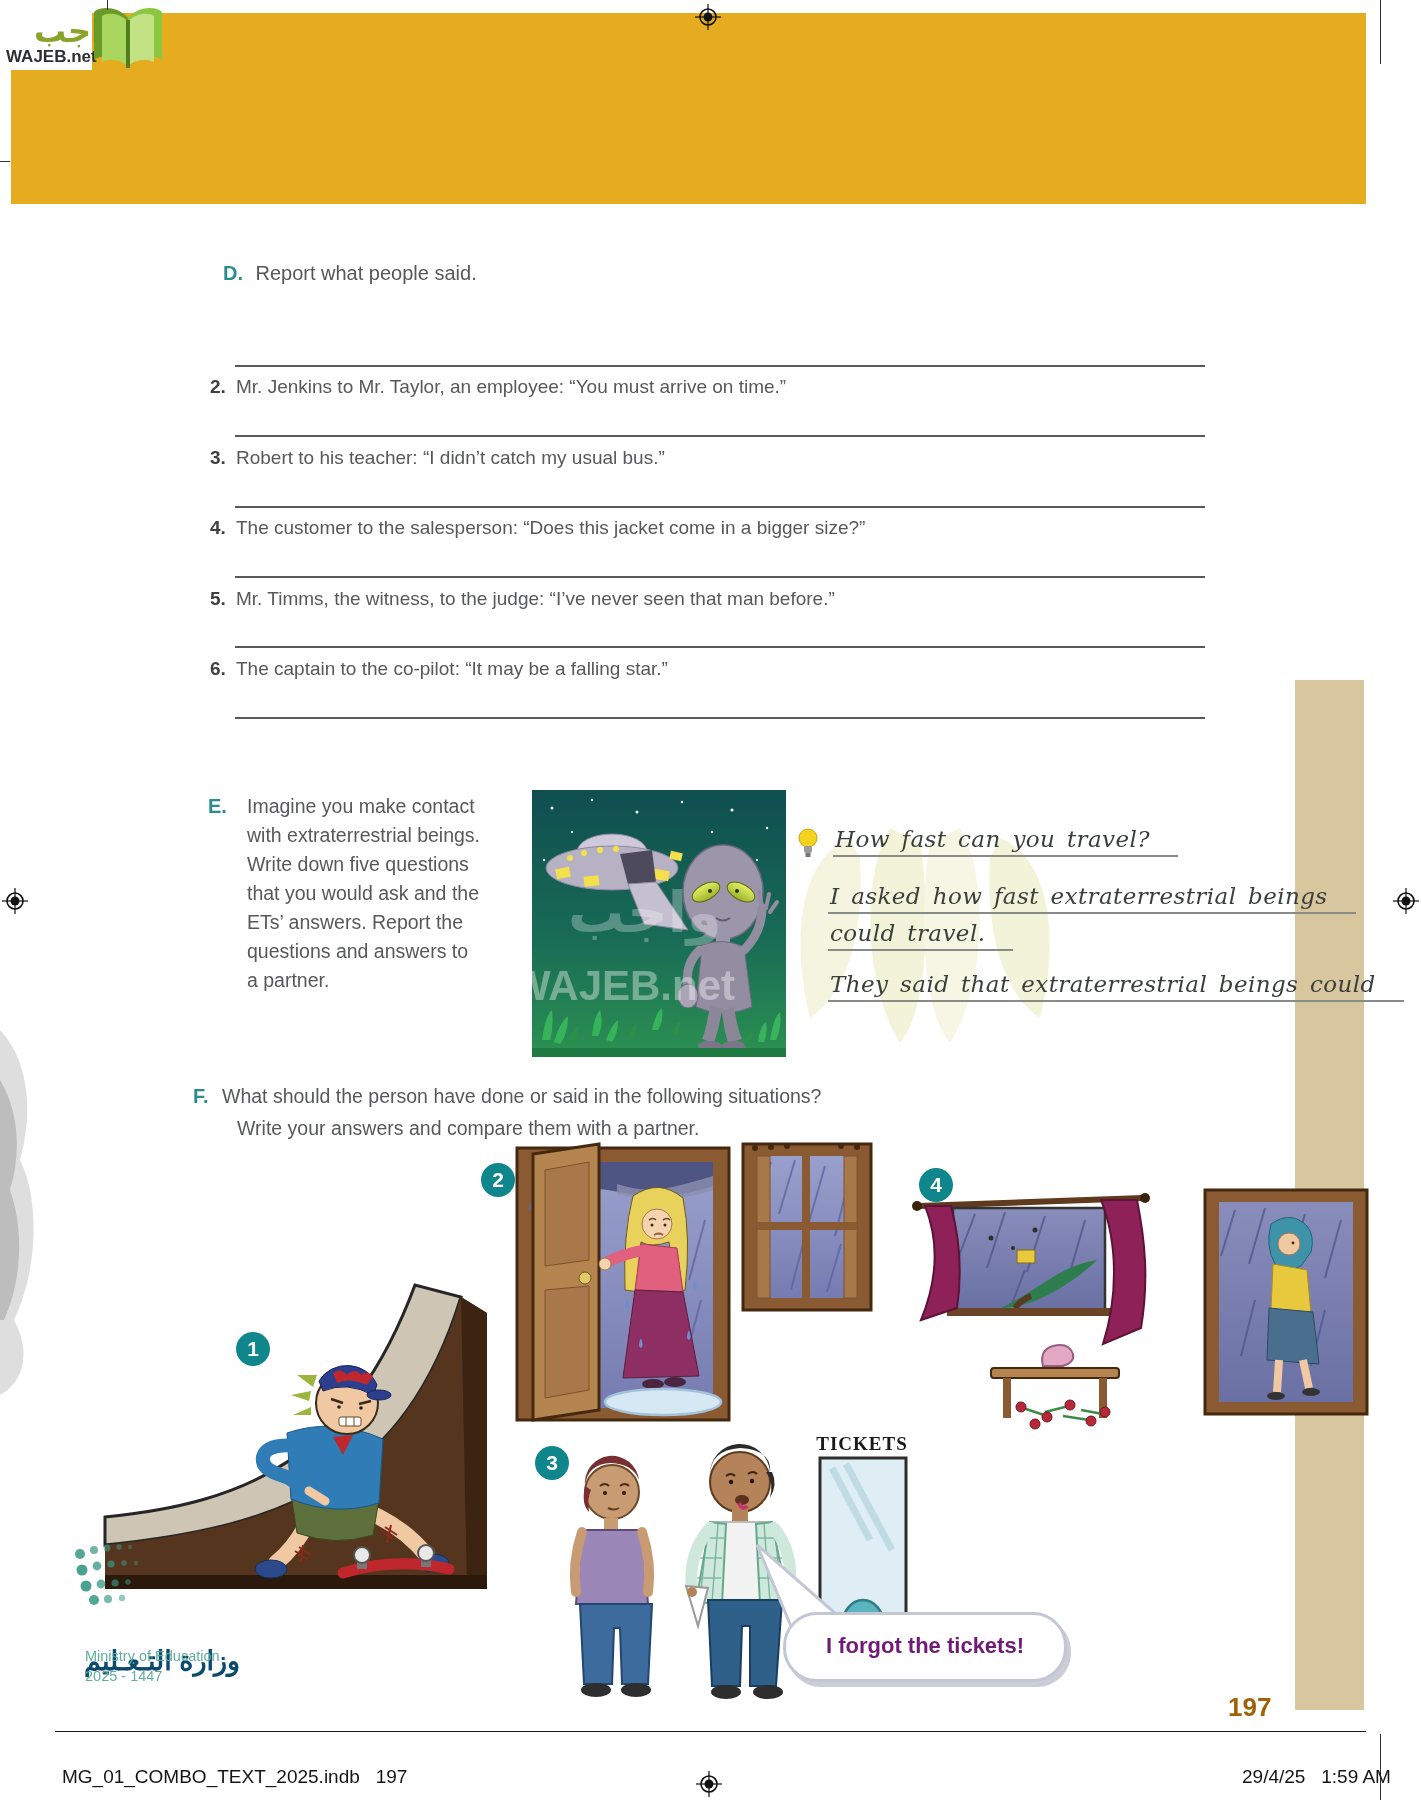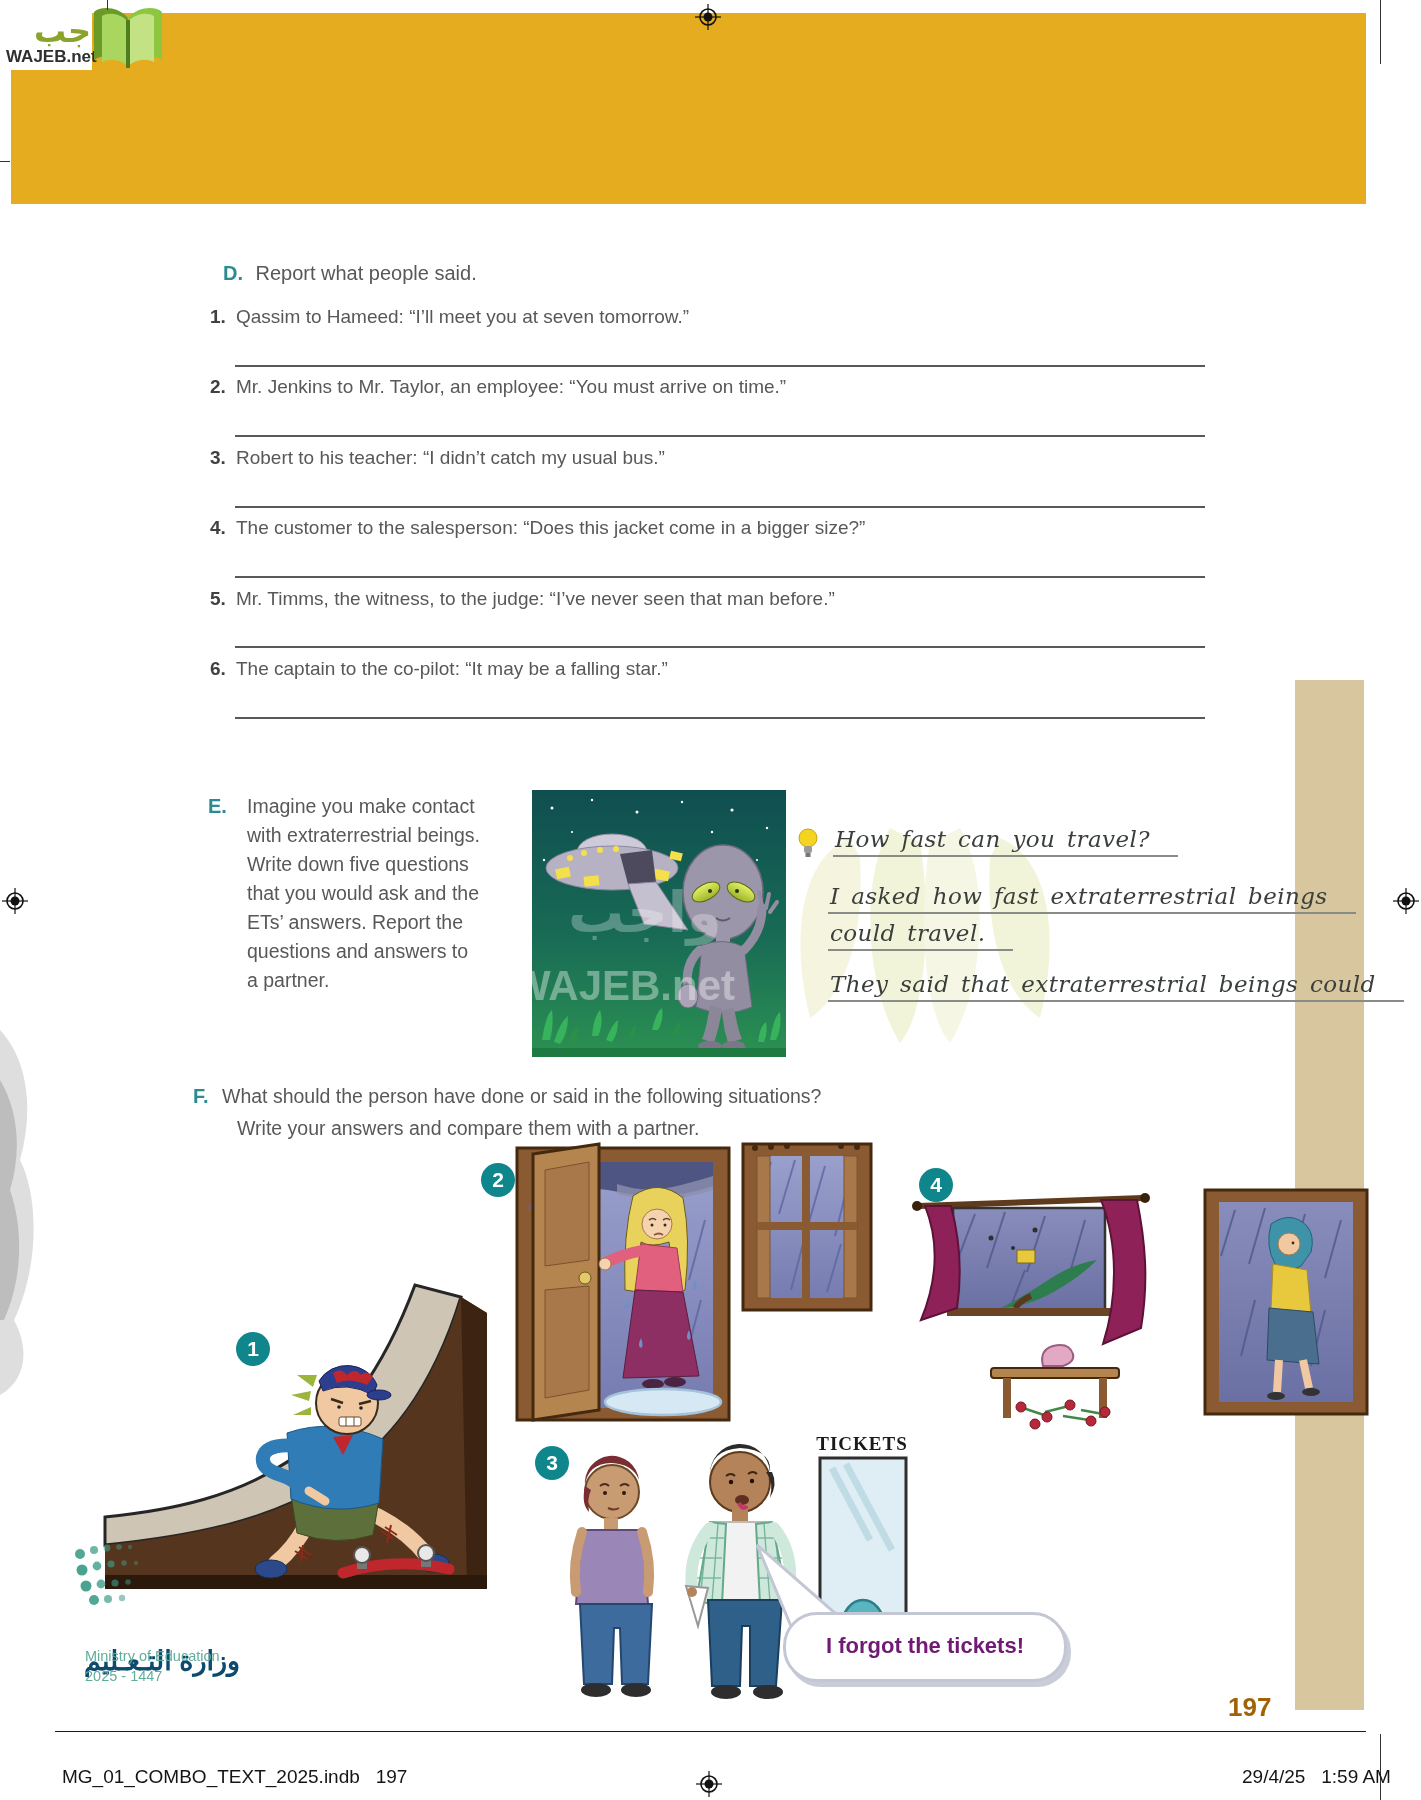--- a/index.html
+++ b/index.html
@@ -74,23 +74,20 @@
   <svg class="abs" style="left:0;top:1020px;" width="44" height="380" viewBox="0 0 44 380">
     <path d="M0,10 C28,40 34,90 20,140 C40,180 38,250 14,300 C30,330 26,360 0,375 Z" fill="#dedede"></path>
     <path d="M0,60 C18,90 22,130 10,170 C24,210 22,260 4,300 L0,300 Z" fill="#bdbdbd"></path>
   </svg>
 
   <div class="abs" style="left:193px;top:262px;margin-left:30px;">
     <span class="letter">D.</span>
     <span class="item-text" style="margin-left:8px;font-size:20px;">Report what people said.</span>
   </div>
 
-  <div class="abs" style="left:210px;top:306px;">
-    <span class="item-num">1.</span><span class="item-text">Qassim to Hameed: “I’ll meet you at seven tomorrow.”</span>
-  </div>
   <div class="ans-line" style="top:365px;"></div>
 
   <div class="abs" style="left:210px;top:376px;">
     <span class="item-num">2.</span><span class="item-text">Mr. Jenkins to Mr. Taylor, an employee: “You must arrive on time.”</span>
   </div>
   <div class="ans-line" style="top:435px;"></div>
 
   <div class="abs" style="left:210px;top:447px;">
     <span class="item-num">3.</span><span class="item-text">Robert to his teacher: “I didn’t catch my usual bus.”</span>
   </div>

